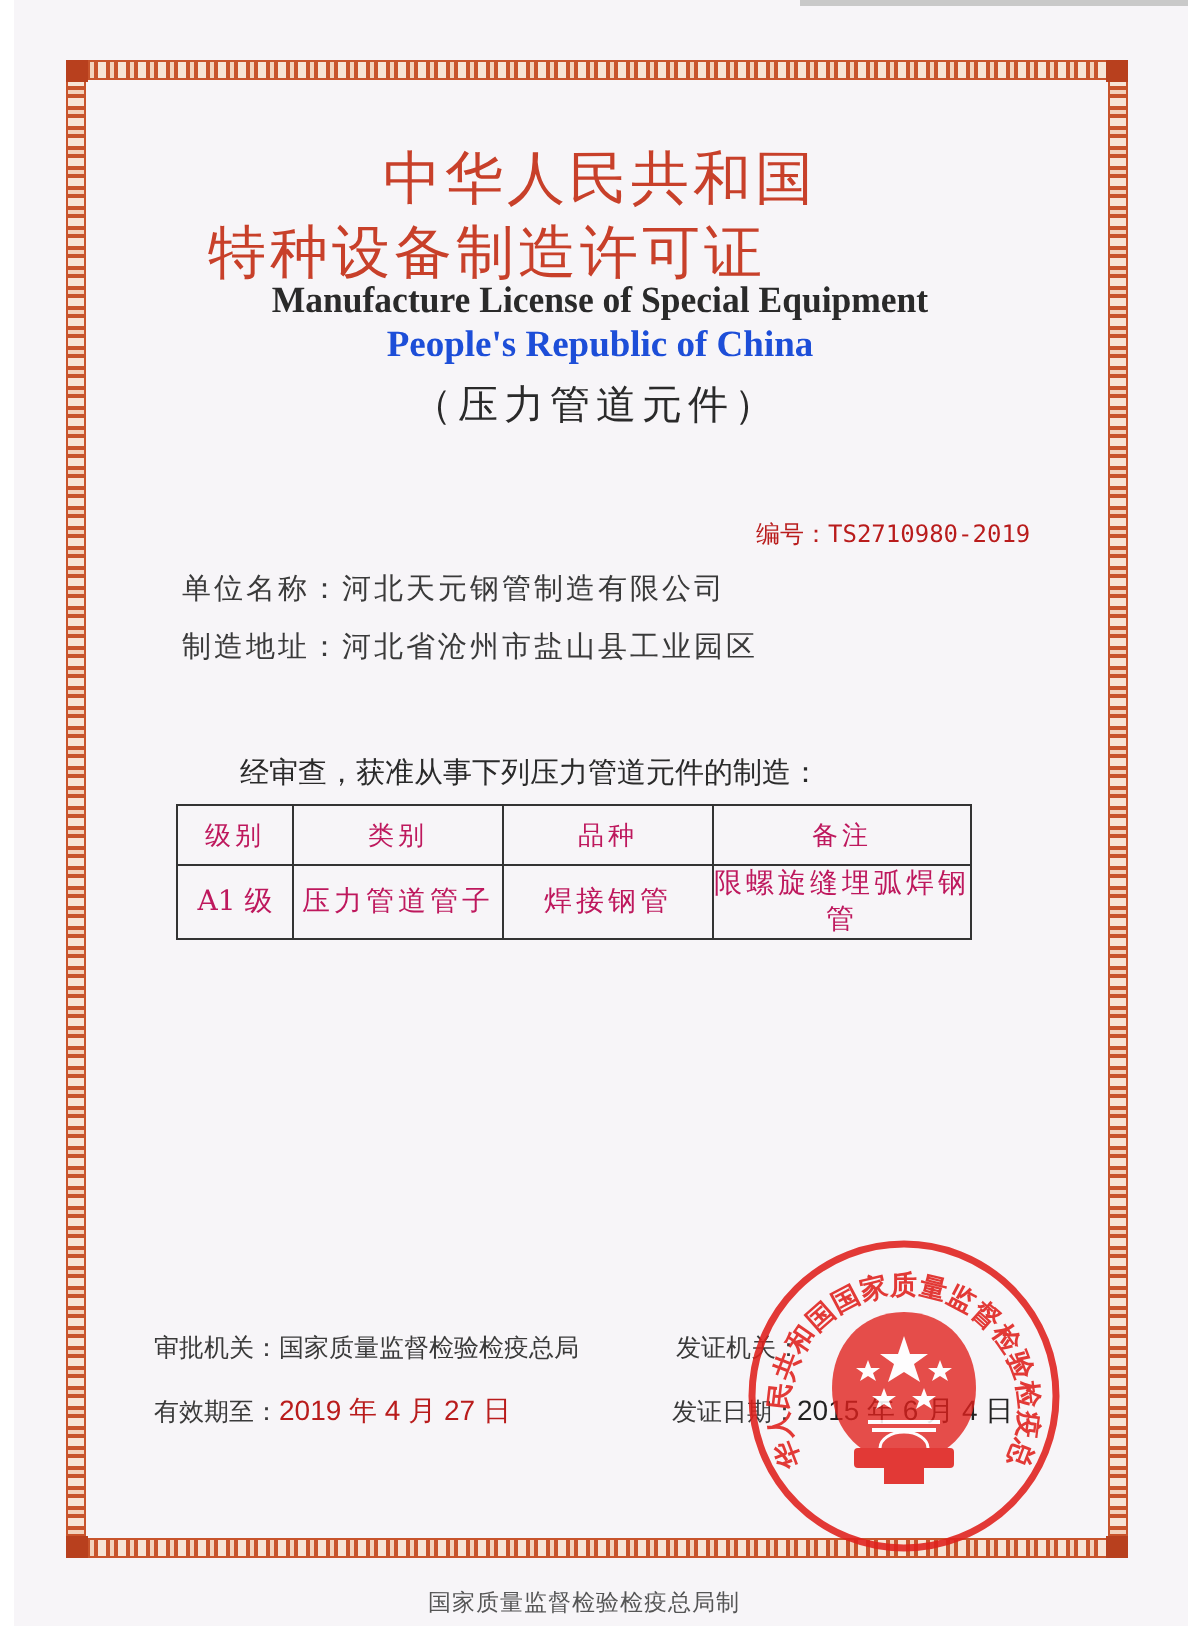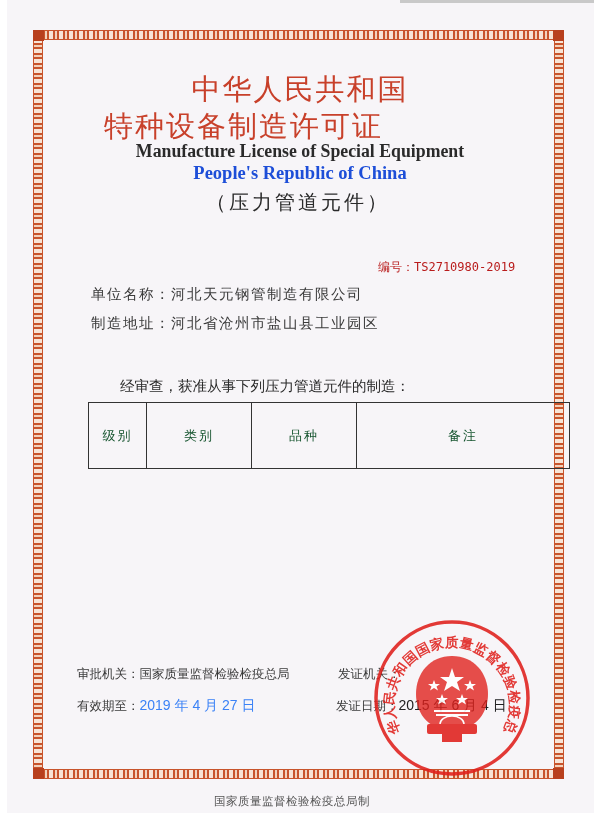--- a/index.html
+++ b/index.html
@@ -82,38 +82,38 @@
     .field {
       position: absolute; left: 91px; font-size: 14.5px; color: #3a3a3a; letter-spacing: 1.5px;
     }
     .field.name { top: 285px; }
     .field.addr { top: 314px; text-align: center; }
 
     .intro {
       position: absolute; left: 120px; top: 377px; font-size: 14.5px; color: #2a2a2a;
     }
     table.scope {
-      position: absolute; left: 88px; top: 402px; width: 482px; height: 67px;
+      position: absolute; left: 88px; top: 402px; width: 398px; height: 67px;
       border-collapse: collapse; border: 1.6px solid #333;
-      font-size: 14px; color: #14532d;
+      font-size: 14px; color: #be185d;
     }
     table.scope td, table.scope th {
       border: 1px solid #333; text-align: center; font-weight: normal;
       letter-spacing: 2px; padding: 0;
     }
     table.scope th { height: 29px; font-size: 13px; }
     table.scope td { height: 36px; }
     .c1 { width: 57px; } .c2 { width: 104px; } .c3 { width: 104px; } .c4 { width: auto; }
 
     .bottom-field {
       position: absolute; font-family: "DejaVu Sans", sans-serif; font-size: 12.5px; color: #3a3a3a;
     }
     .bf-authority { left: 77px; top: 666px; }
     .bf-valid { left: 77px; top: 697px; }
-    .bf-valid .date { font-family: "Liberation Sans", sans-serif; font-size: 14px; color: #3b82f6; }
+    .bf-valid .date { font-family: "Liberation Sans", sans-serif; font-size: 14px; color: #b91c1c; }
     .bf-issuer { left: 338px; top: 666px; }
     .bf-issue-date { left: 336px; top: 697px; }
     .bf-issue-date .date { font-family: "Liberation Sans", sans-serif; font-size: 14px; color: #222; }
 
     .seal {
       position: absolute; left: 372px; top: 618px; width: 160px; height: 160px;
       opacity: 0.88; pointer-events: none;
     }
     .footer {
       position: absolute; left: 0; width: 584px; top: 794px; text-align: center;
@@ -156,20 +156,26 @@
 
 <div class="intro">经审查，获准从事下列压力管道元件的制造：</div>
 
 <table class="scope">
   <tbody>
       <tr>
     <th class="c1">级别</th>
     <th class="c2">类别</th>
     <th class="c3">品种</th>
     <th class="c4">备注</th>
+  </tr>
+  <tr>
+    <td style="letter-spacing:0;">A1 级</td>
+    <td>压力管道管子</td>
+    <td>焊接钢管</td>
+    <td>限螺旋缝埋弧焊钢管</td>
   </tr>
 </tbody>
   </table>
 
 <div class="bottom-field bf-authority">
   <span>审批机关：</span><span>国家质量监督检验检疫总局</span>
 </div>
 <div class="bottom-field bf-valid">
   <span>有效期至：</span><span class="date">2019 年 4 月 27 日</span>
 </div>

